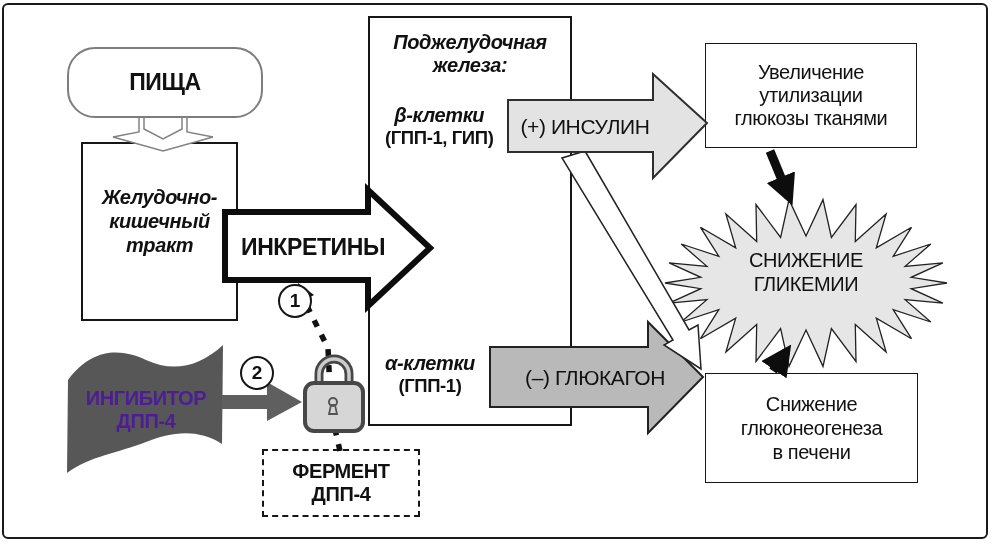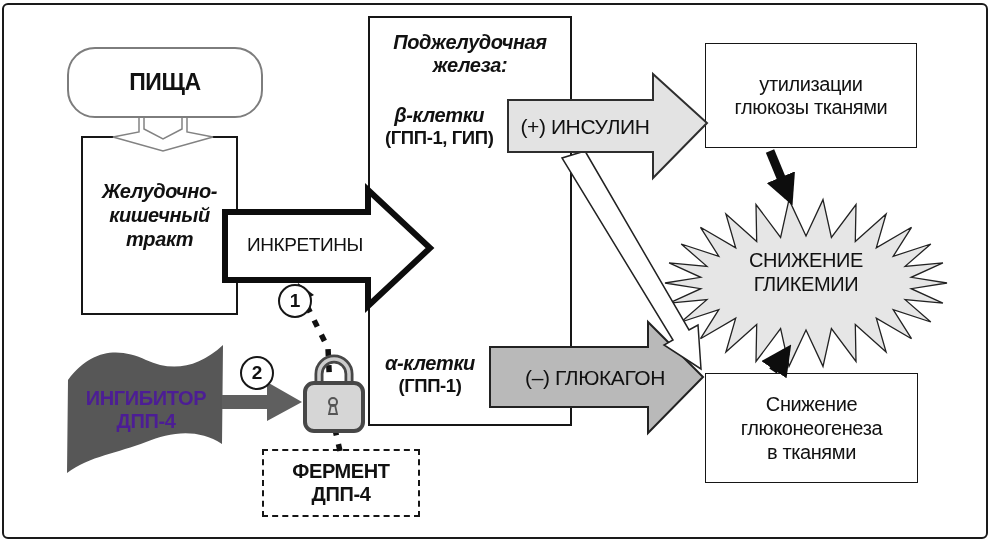--- a/index.html
+++ b/index.html
@@ -12,37 +12,37 @@
        text-align:center;z-index:0;letter-spacing:-0.4px;}
   .layer{position:absolute;left:0;top:0;z-index:1;}
   .lbl{position:absolute;z-index:2;text-align:center;letter-spacing:-0.4px;white-space:nowrap;}
   .badge{position:absolute;z-index:2;width:34px;height:34px;border-radius:50%;
          border:2px solid #161616;background:#fff;box-sizing:border-box;
          display:flex;align-items:center;justify-content:center;
          font-size:19px;font-weight:600;}
   
   #food{left:67px;top:47px;width:196px;height:71px;border-color:#7d7d7d;
         font-weight:bold;font-size:23px;border-radius:28px;}
-  #gi{left:81px;top:136px;width:157px;height:179px;font-weight:bold;font-style:italic;
+  #gi{left:81px;top:142px;width:157px;height:179px;font-weight:bold;font-style:italic;
       font-size:20px;line-height:24px;padding-bottom:22px;}
   #pancreas{left:368px;top:16px;width:204px;height:410px;justify-content:flex-start;}
   .pan-title{margin-top:13px;font-weight:bold;font-style:italic;font-size:20px;line-height:23px;}
   .pan-cells{position:absolute;left:15px;text-align:center;}
   .pan-cells .cname{font-weight:bold;font-style:italic;font-size:20px;line-height:23px;}
   .pan-cells .chorm{font-weight:bold;font-size:18.5px;line-height:22px;}
   #beta{top:86px;}
   #alpha{top:334px;}
   #uvel{left:705px;top:43px;width:212px;height:105px;border-width:1.5px;
         font-size:20px;line-height:23px;}
   #sniz{left:705px;top:373px;width:213px;height:110px;border-width:1.5px;
         font-size:20px;line-height:24px;}
   #ferment{left:262px;top:449px;width:158px;height:68px;border:2px dashed #161616;
            font-weight:bold;font-size:20px;line-height:23px;}
   
-  #lbl-incretins{left:225px;top:234px;width:160px;font-size:19px;font-weight:normal;}
+  #lbl-incretins{left:225px;top:234px;width:160px;font-size:23px;font-weight:bold;text-align:right;}
   #lbl-insulin{left:500px;top:115px;width:170px;font-size:21px;}
   #lbl-glucagon{left:490px;top:366px;width:210px;font-size:21px;}
   #lbl-burst{left:706px;top:248px;width:200px;font-size:20px;line-height:24px;}
   #lbl-flag{left:66px;top:387px;width:160px;font-size:20px;font-weight:bold;
             color:#4c1d95;line-height:23px;}
   #c1{left:278px;top:284px;}
   #c2{left:240px;top:356px;}
 </style>
 </head>
 <body>
@@ -70,28 +70,29 @@
       <div class="cname">β-клетки</div>
       <div class="chorm">(ГПП-1, ГИП)</div>
     </div>
     <div class="pan-cells" id="alpha">
       <div class="cname">α-клетки</div>
       <div class="chorm">(ГПП-1)</div>
     </div>
   </div>
 
   <div class="box" id="uvel">
+    <div>Увеличение</div>
     <div>утилизации</div>
     <div>глюкозы тканями</div>
   </div>
 
   <div class="box" id="sniz">
     <div>Снижение</div>
     <div>глюконеогенеза</div>
-    <div>в тканями</div>
+    <div>в печени</div>
   </div>
 
   <div class="box" id="ferment">
     <div>ФЕРМЕНТ</div>
     <div>ДПП-4</div>
   </div>
 
   <svg class="layer" width="995" height="548" viewBox="0 0 995 548">
     <defs>
       <marker id="ah" viewBox="0 0 10 10" refX="7" refY="5" markerWidth="3.4" markerHeight="3.4" orient="auto">

